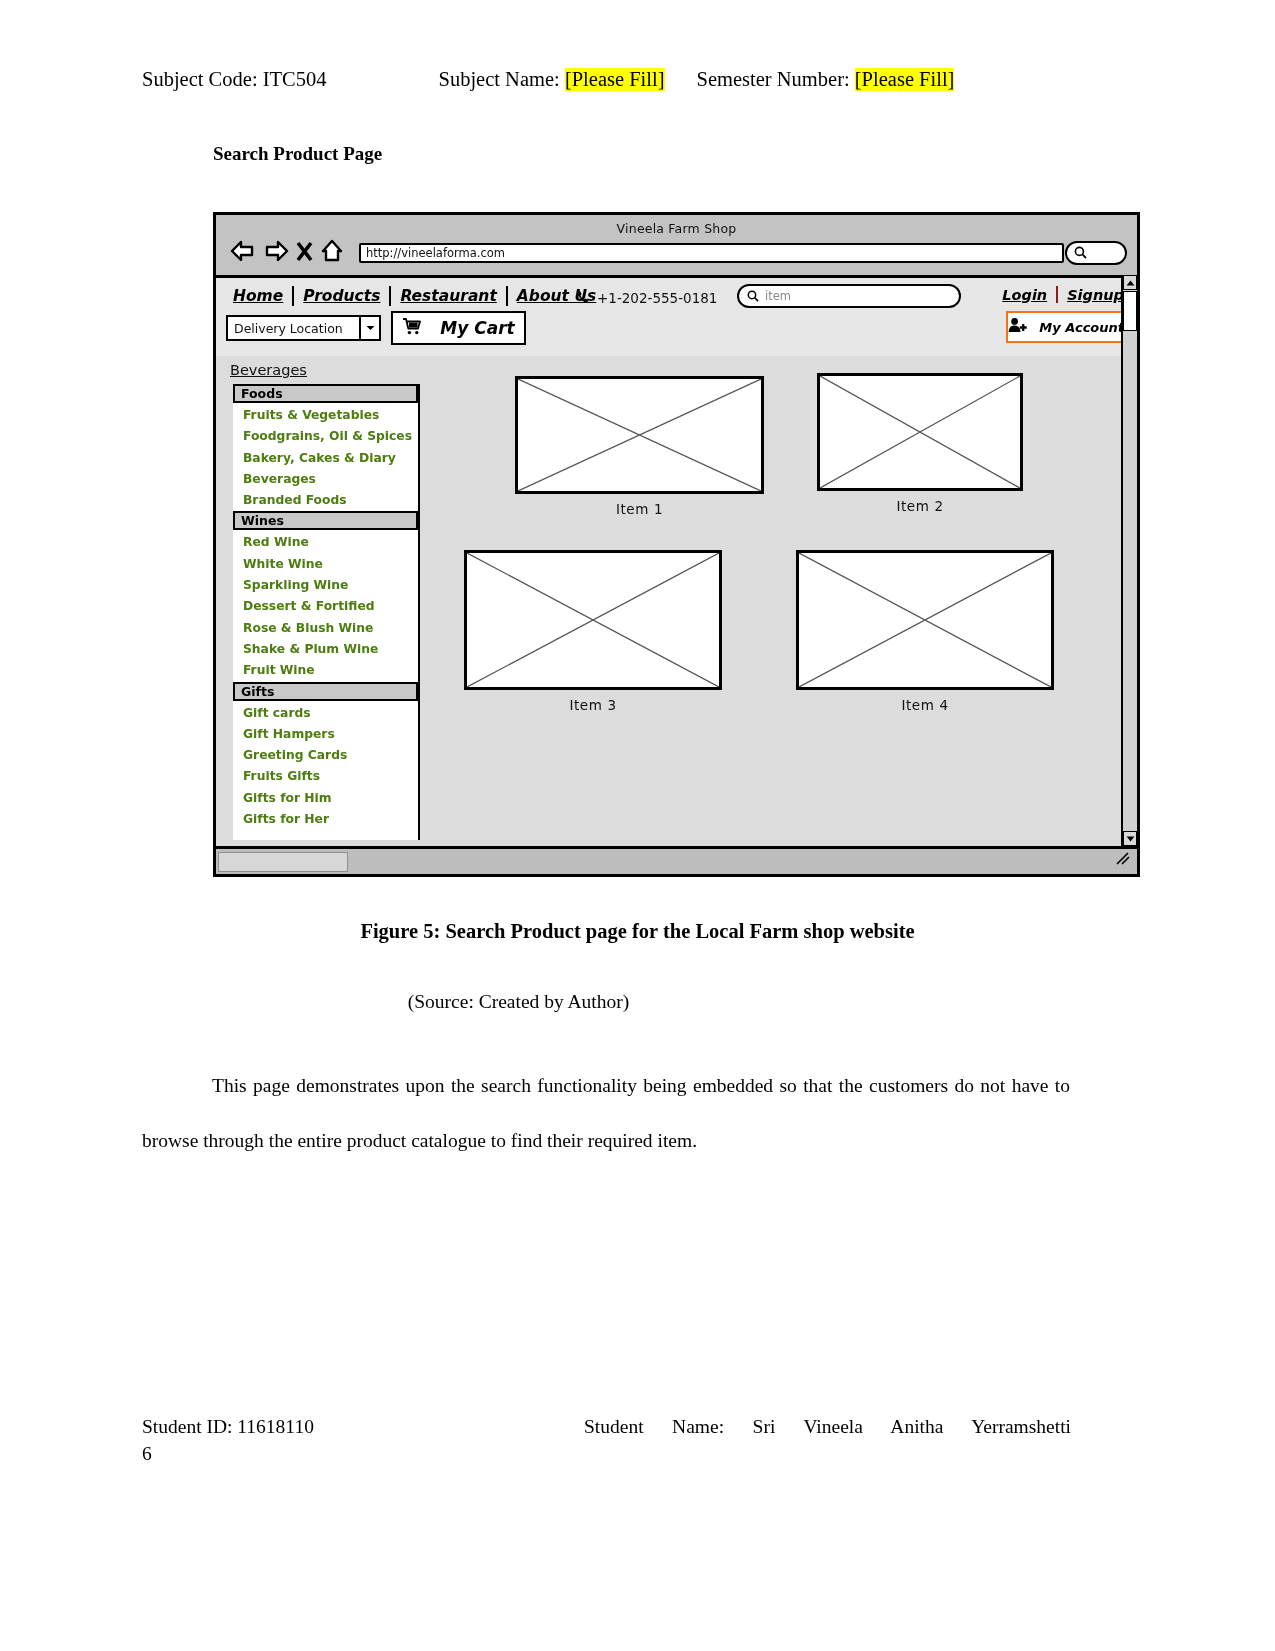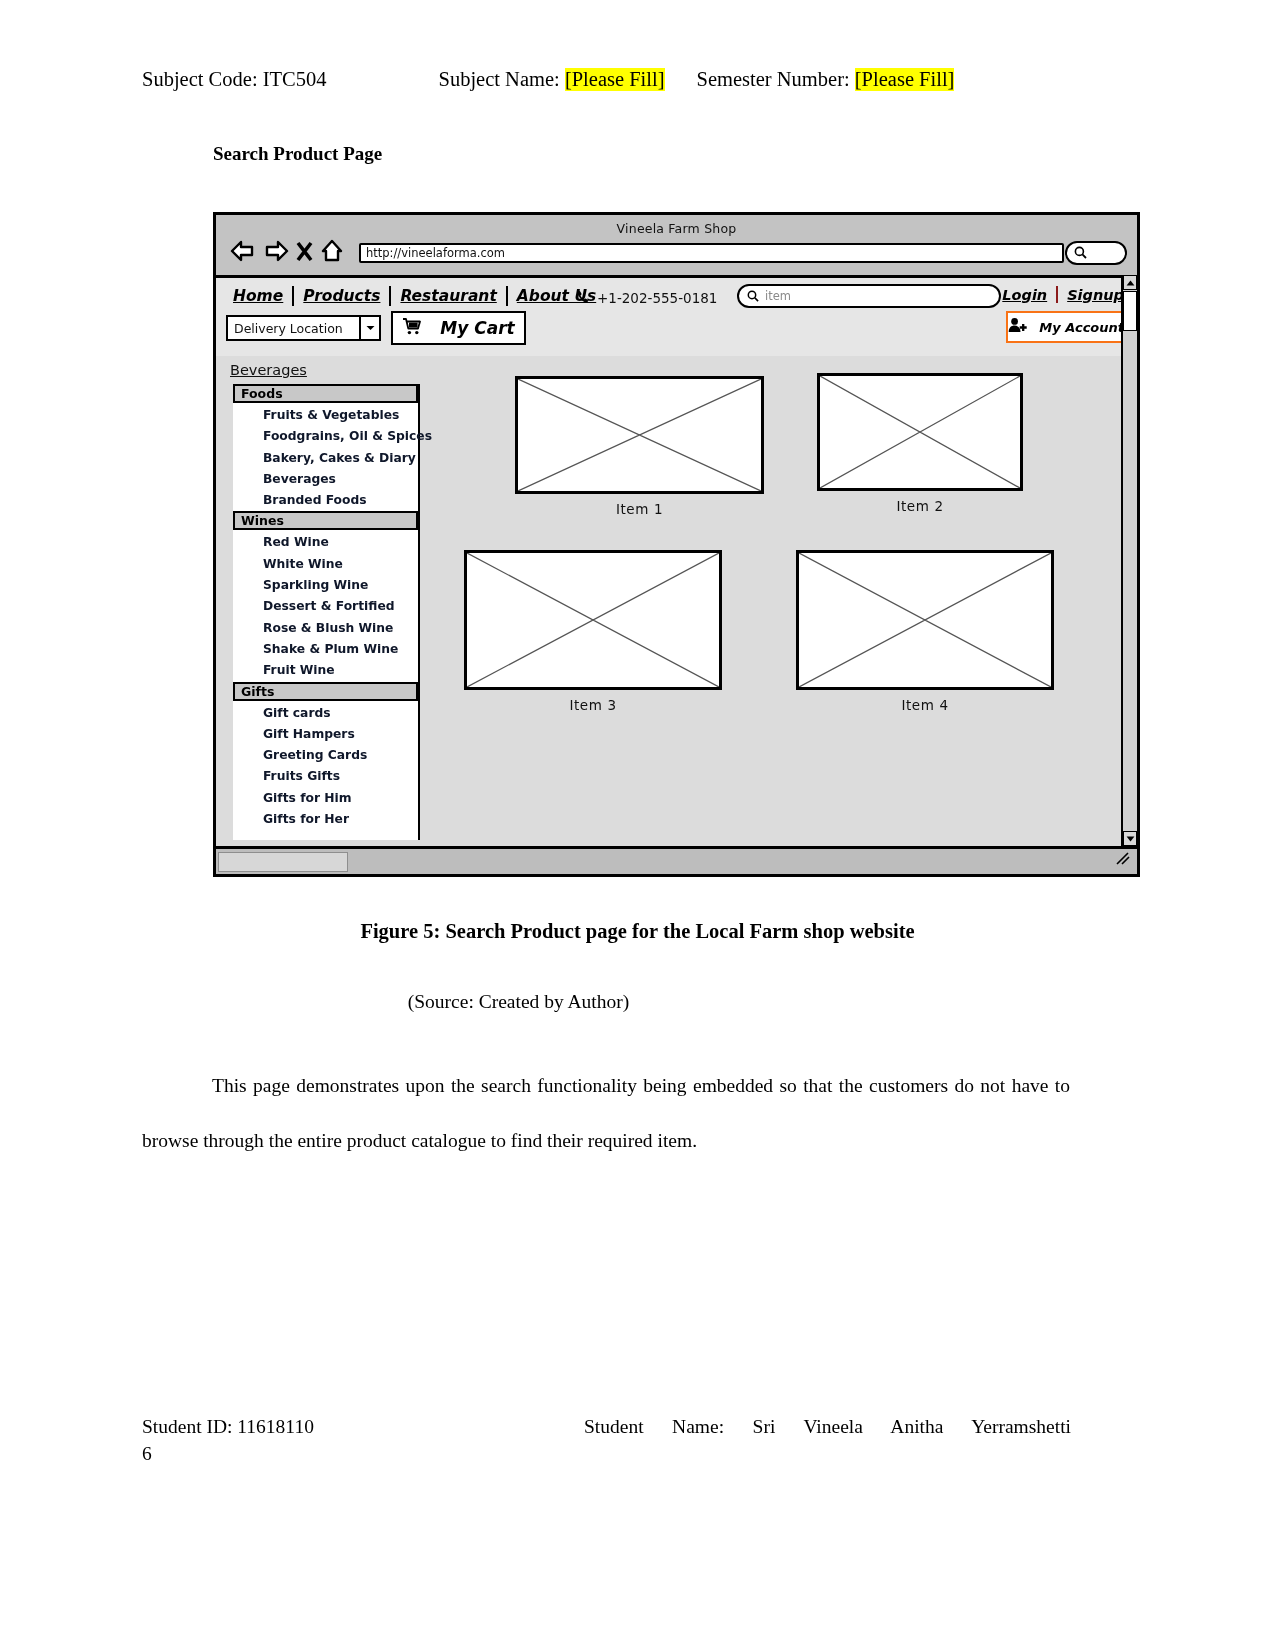--- a/index.html
+++ b/index.html
@@ -153,21 +153,21 @@
     align-items: center;
     gap: 6px;
     font-size: 13.5px;
     color: #111;
   }
 
   .searchbox {
     position: absolute;
     left: 521px;
     top: 6px;
-    width: 264px;
+    width: 224px;
     height: 24px;
     background: #fff;
     border: 2px solid #000;
     border-radius: 13px;
     box-sizing: border-box;
     display: flex;
     align-items: center;
     padding-left: 8px;
     gap: 6px;
   }
@@ -300,22 +300,22 @@
     font-size: 12.5px;
     font-weight: bold;
     line-height: 15px;
     padding-left: 6px;
     margin-bottom: 2px;
   }
   .cat-item {
     font-size: 12.3px;
     font-weight: bold;
     line-height: 21.3px;
-    padding-left: 30px;
-    color: #0f172a;
+    padding-left: 10px;
+    color: #4d7c0f;
     white-space: nowrap;
   }
 
   .grid {
     position: absolute;
     left: 215px;
     top: 10px;
     right: 18px;
     bottom: 8px;
   }

